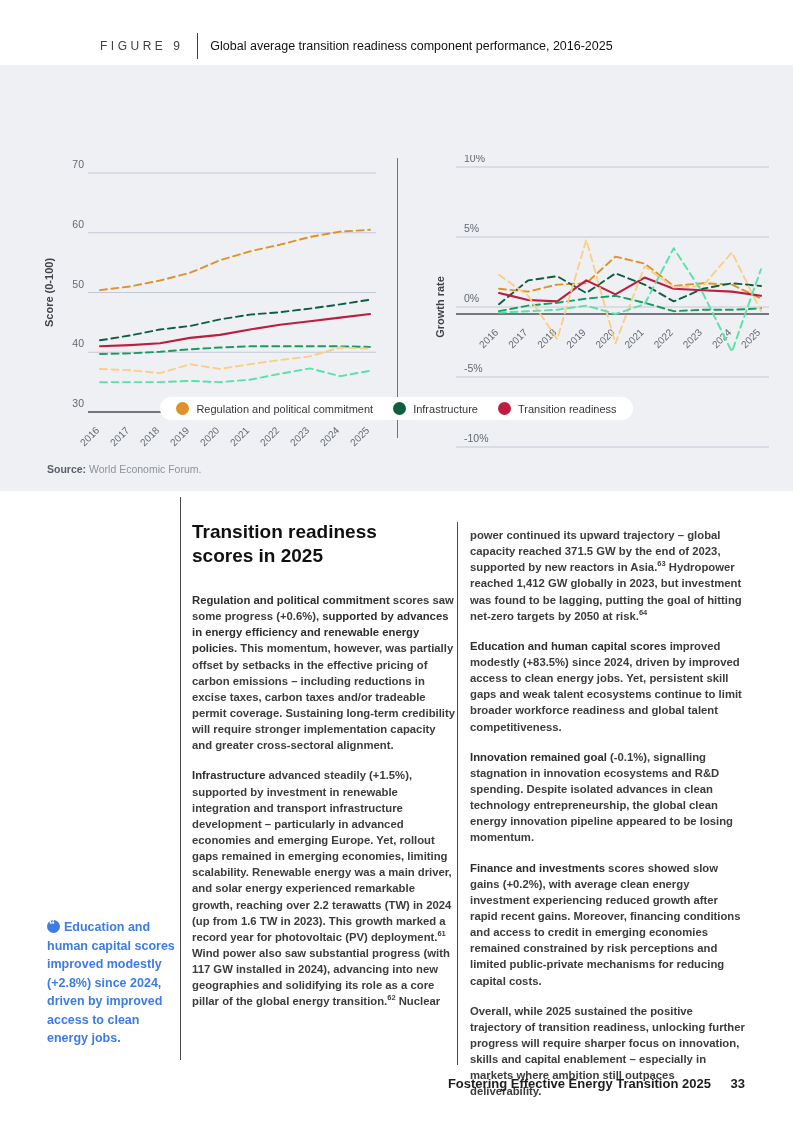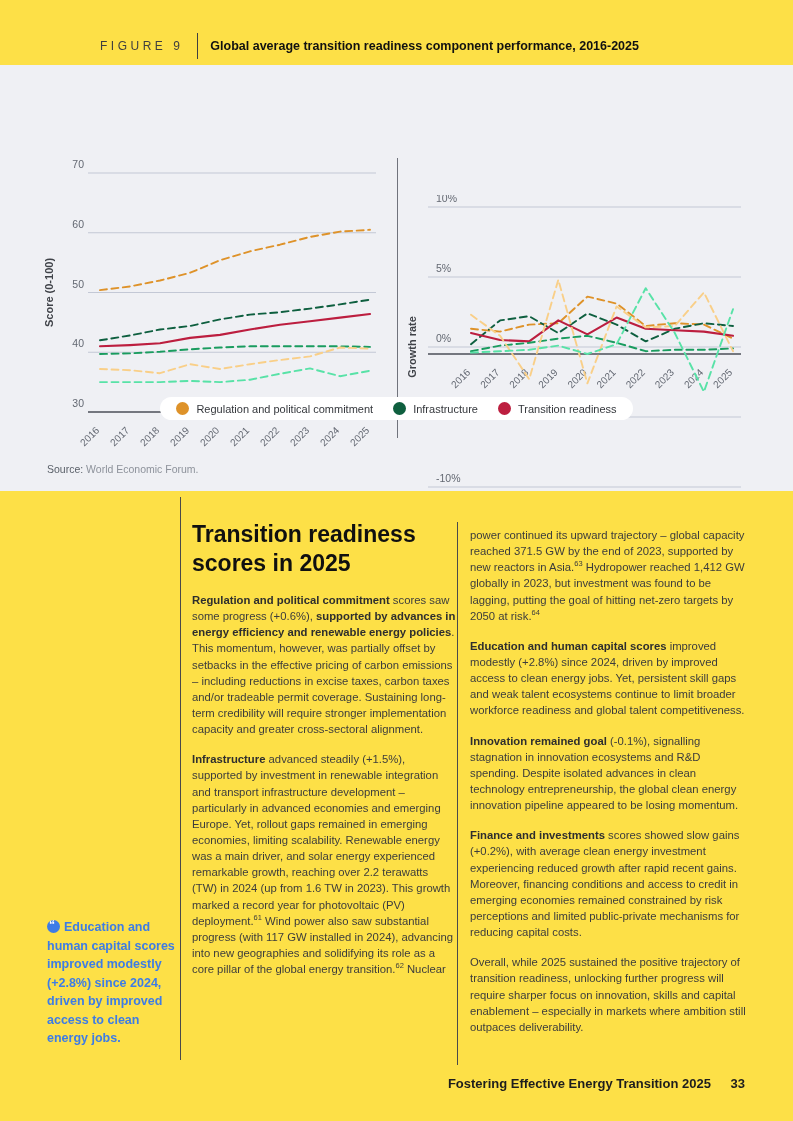--- a/index.html
+++ b/index.html
@@ -1,49 +1,49 @@
 <!DOCTYPE html>
 <html><head>
 <meta charset="utf-8">
 <style>
   html,body{margin:0;padding:0;background:#e8e8e8;}
-  .page{position:relative;width:793px;height:1121px;background:#fde047;overflow:hidden;
+  .page{position:relative;width:793px;height:1121px;background:#ffffff;overflow:hidden;
         font-family:"Liberation Sans", sans-serif;color:#3b3b3b;}
 
   
   .fig-header{position:absolute;left:100px;top:33px;display:flex;align-items:center;}
   .fig-label{font-size:12px;letter-spacing:3.5px;color:#3f3f3f;}
   .fig-sep{width:1px;height:26px;background:#3f3f3f;margin:0 12px 0 14px;}
-  .fig-title{font-size:12.5px;font-weight:700;color:#111;}
+  .fig-title{font-size:12.5px;font-weight:400;color:#111;}
 
   
   .fig-band{position:absolute;left:0;top:65px;width:793px;height:426px;background:#eff0f4;}
   .chart-svg{position:absolute;top:0;left:0;}
   #score-chart-wrap{position:absolute;left:40px;top:90px;width:370px;height:300px;}
-  #growth-chart-wrap{position:absolute;left:403px;top:90px;width:355px;height:300px;margin-top:40px;}
+  #growth-chart-wrap{position:absolute;left:431px;top:90px;width:355px;height:300px;}
   .chart-divider{position:absolute;left:397px;top:93px;width:1px;height:280px;background:#70737c;}
 
   .legend{position:absolute;left:0;top:332px;width:793px;display:flex;flex-direction:column;
           align-items:center;gap:6px;}
   .legend-row{display:inline-flex;align-items:center;background:#fff;border-radius:14px;
               padding:5px 16px;gap:20px;}
   .legend-item{display:flex;align-items:center;gap:7px;font-size:11px;color:#34373c;}
   .legend-dot{width:13px;height:13px;border-radius:50%;flex:0 0 13px;}
 
   .source-line{position:absolute;left:47px;top:398px;font-size:10.5px;}
-  .source-label{font-weight:400;color:#5a6069;}
+  .source-label{font-weight:700;color:#5a6069;}
   .source-text{color:#8d929b;}
 
   
   .rule-left{position:absolute;left:180px;top:497px;width:1px;height:563px;background:#4a4a4a;}
   .rule-col{position:absolute;left:457px;top:522px;width:1px;height:543px;background:#4a4a4a;}
 
   .article-heading{position:absolute;left:192px;top:520px;width:250px;margin:0;
-                   font-size:23px;line-height:1.27;font-weight:700;color:#101010;}
-  .col{position:absolute;font-size:11.3px;line-height:1.43;color:#3c3c3c;}
+                   font-size:19px;line-height:1.27;font-weight:700;color:#101010;}
+  .col{position:absolute;font-size:11.3px;line-height:1.43;color:#3c3c3c;font-weight:bold;}
   .col p{margin:0 0 14px 0;}
   .col b{color:#2e2e2e;}
   #col-left{left:192px;top:592px;width:264px;}
   #col-right{left:470px;top:527px;width:276px;}
   sup.fn{font-size:7.5px;vertical-align:super;line-height:0;}
 
   
   .callout{position:absolute;left:47px;top:918px;width:128px;font-size:12.5px;font-weight:700;
            line-height:1.48;color:#3d7ce6;}
   .q-icon{display:inline-block;width:13px;height:13px;border-radius:50%;background:#3d7ce6;
@@ -158,21 +158,21 @@
   <div class="rule-col"></div>
 
   <h1 class="article-heading">Transition readiness scores in 2025</h1>
 
   <div class="col" id="col-left">
       <p><b>Regulation and political commitment</b><span> scores saw some progress (+0.6%), </span><b>supported by advances in energy efficiency and renewable energy policies</b><span>. This momentum, however, was partially offset by setbacks in the effective pricing of carbon emissions – including reductions in excise taxes, carbon taxes and/or tradeable permit coverage. Sustaining long-term credibility will require stronger implementation capacity and greater cross-sectoral alignment.</span></p>
       <p><b>Infrastructure</b><span> advanced steadily (+1.5%), supported by investment in renewable integration and transport infrastructure development – particularly in advanced economies and emerging Europe. Yet, rollout gaps remained in emerging economies, limiting scalability. Renewable energy was a main driver, and solar energy experienced remarkable growth, reaching over 2.2 terawatts (TW) in 2024 (up from 1.6 TW in 2023). This growth marked a record year for photovoltaic (PV) deployment.</span><sup class="fn">61</sup><span> Wind power also saw substantial progress (with 117 GW installed in 2024), advancing into new geographies and solidifying its role as a core pillar of the global energy transition.</span><sup class="fn">62</sup><span> Nuclear</span></p>
     </div>
   <div class="col" id="col-right">
       <p><span>power continued its upward trajectory – global capacity reached 371.5 GW by the end of 2023, supported by new reactors in Asia.</span><sup class="fn">63</sup><span> Hydropower reached 1,412 GW globally in 2023, but investment was found to be lagging, putting the goal of hitting net-zero targets by 2050 at risk.</span><sup class="fn">64</sup></p>
-      <p><b>Education and human capital scores</b><span> improved modestly (+2.8%) since 2024, driven by improved access to clean energy jobs. Yet, persistent skill gaps and weak talent ecosystems continue to limit broader workforce readiness and global talent competitiveness.</span></p>
+      <p><b>Education and human capital scores</b><span> improved modestly (+83.5%) since 2024, driven by improved access to clean energy jobs. Yet, persistent skill gaps and weak talent ecosystems continue to limit broader workforce readiness and global talent competitiveness.</span></p>
       <p><b>Innovation remained goal</b><span> (-0.1%), signalling stagnation in innovation ecosystems and R&amp;D spending. Despite isolated advances in clean technology entrepreneurship, the global clean energy innovation pipeline appeared to be losing momentum.</span></p>
       <p><b>Finance and investments</b><span> scores showed slow gains (+0.2%), with average clean energy investment experiencing reduced growth after rapid recent gains. Moreover, financing conditions and access to credit in emerging economies remained constrained by risk perceptions and limited public-private mechanisms for reducing capital costs.</span></p>
       <p><span>Overall, while 2025 sustained the positive trajectory of transition readiness, unlocking further progress will require sharper focus on innovation, skills and capital enablement – especially in markets where ambition still outpaces deliverability.</span></p>
     </div>
 
   <aside class="callout">
     <span class="q-icon"><span class="q-glyph">“</span></span><span>Education and human capital scores improved modestly (+2.8%) since 2024, driven by improved access to clean energy jobs.</span>
   </aside>
 
   <footer class="page-footer">

